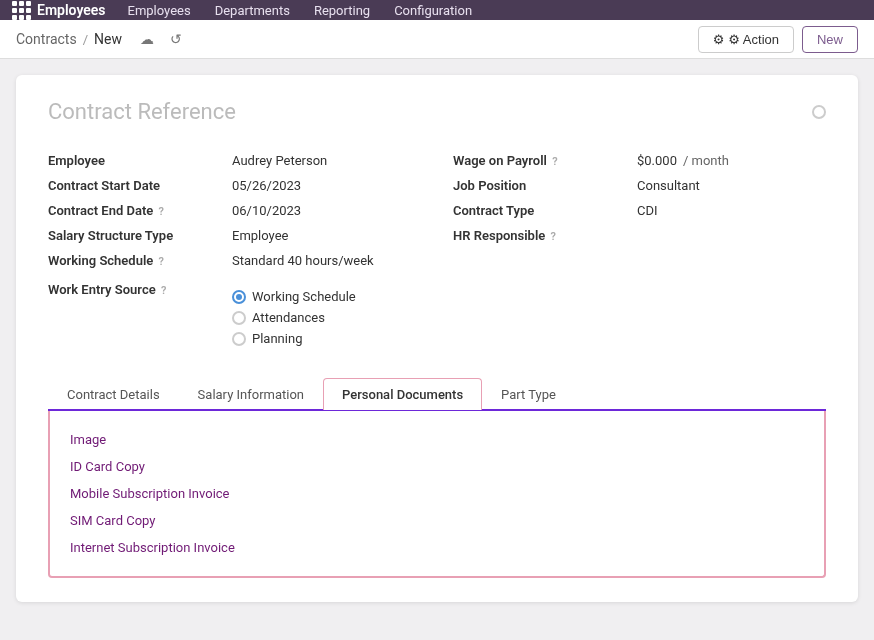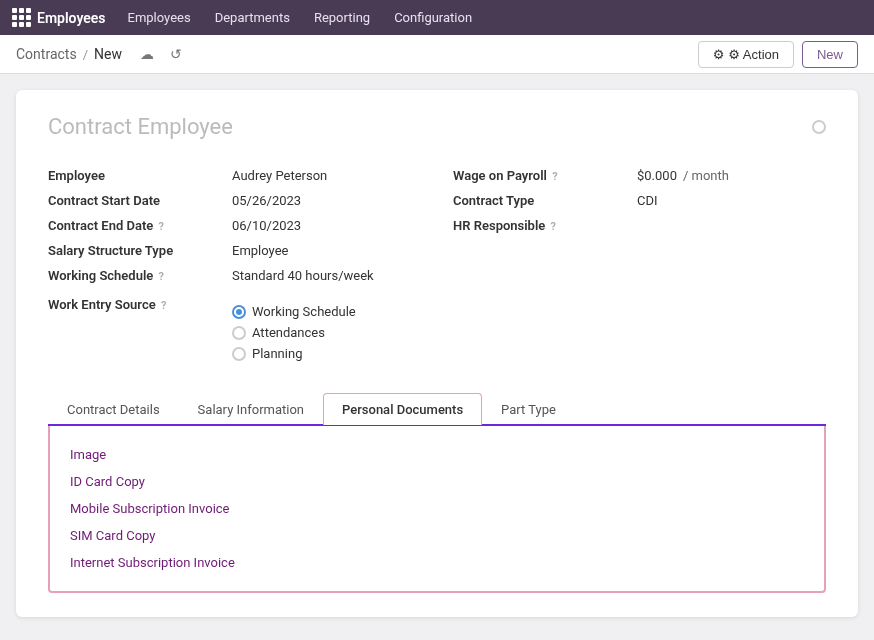--- a/index.html
+++ b/index.html
@@ -5,21 +5,21 @@
     * { box-sizing: border-box; margin: 0; padding: 0; }
     body { font-family: -apple-system, BlinkMacSystemFont, 'Segoe UI', Roboto, sans-serif; font-size: 13px; background: #f0eff1; color: #333; }
 
     
     .top-nav {
       background: #4a3b55;
       color: #fff;
       display: flex;
       align-items: center;
       padding: 0 12px;
-      height: 35px;
+      height: 20px;
       gap: 4px;
     }
     .nav-logo {
       display: flex; align-items: center; gap: 6px; margin-right: 8px;
     }
     .nav-logo .grid-icon {
       display: grid; grid-template-columns: repeat(3,5px); grid-template-rows: repeat(3,5px); gap: 2px;
     }
     .nav-logo .grid-icon span {
       background: #fff; display: block; width:5px; height:5px; border-radius:1px;
@@ -208,21 +208,21 @@
       <span>⚙ Action</span>
     </button>
     <button class="btn-new">New</button>
   </div>
 </div>
 
 <div class="main-area">
   <div class="form-card">
 
     <div class="title-row">
-      <h1 class="contract-title">Contract Employee</h1>
+      <h1 class="contract-title">Contract Reference</h1>
       <div class="status-dot"></div>
     </div>
 
     <div class="form-section">
 
       <div>
 
         <div class="field-row">
           <span class="field-label">
             <span>Employee</span>
@@ -289,20 +289,26 @@
           <span class="field-label">
             <span>Wage on Payroll</span>
             <span class="help-icon">?</span>
           </span>
           <span class="field-value wage-row">
             <span>$0.000</span>
             <span class="wage-unit">/ month</span>
           </span>
         </div>
 
+        <div class="field-row">
+          <span class="field-label">
+            <span>Job Position</span>
+          </span>
+          <span class="field-value">Consultant</span>
+        </div>
 
         <div class="field-row">
           <span class="field-label">
             <span>Contract Type</span>
           </span>
           <span class="field-value">CDI</span>
         </div>
 
         <div class="field-row">
           <span class="field-label">

